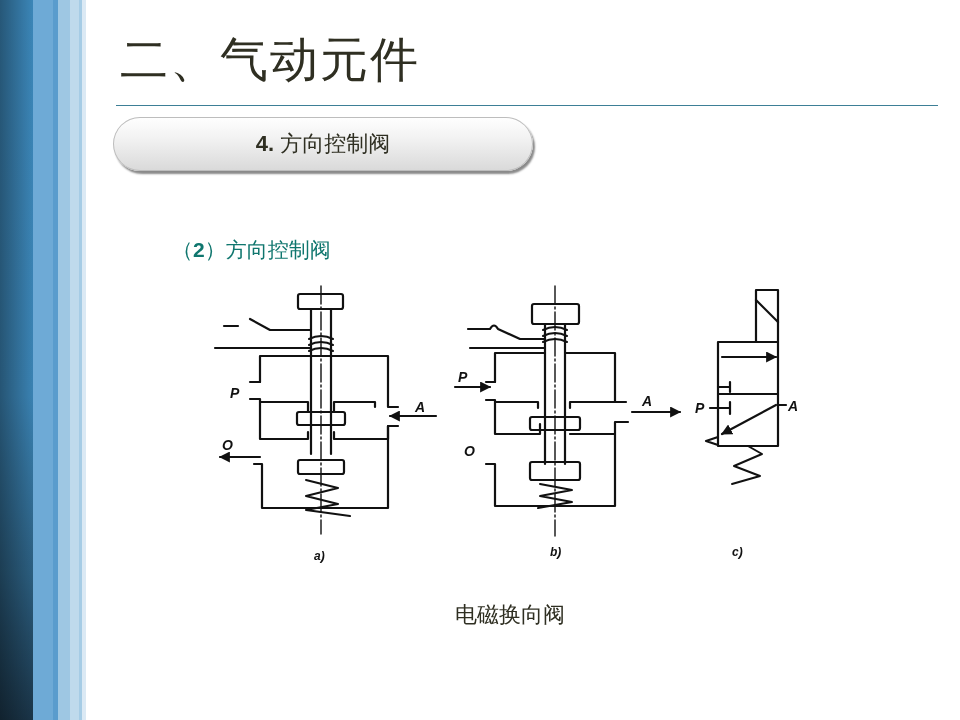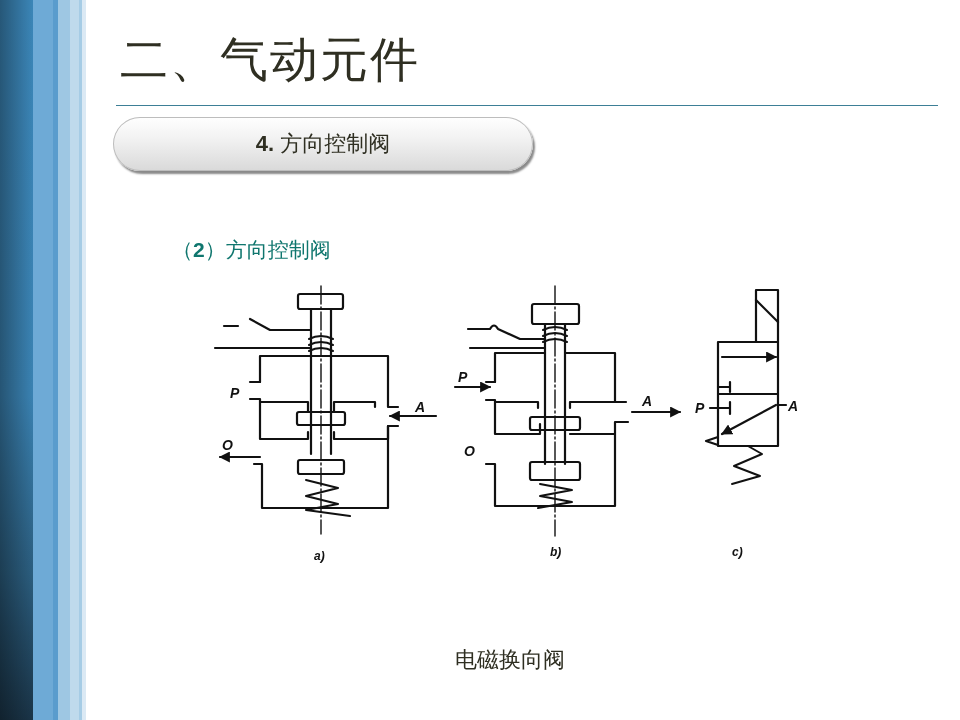--- a/index.html
+++ b/index.html
@@ -16,21 +16,21 @@
   .title{position:absolute;left:120px;top:28px;font-size:48px;color:#2f2f22;letter-spacing:2px;font-family:Liberation Serif, serif;}
   .rule{position:absolute;left:116px;top:105px;width:822px;height:1px;background:#3d7f96;}
   .pill{position:absolute;left:113px;top:117px;width:420px;height:54px;border-radius:27px;
     background:linear-gradient(180deg,#ffffff 0%,#f2f2f2 40%,#d9d9d9 100%);
     box-shadow:2px 3px 2px #8a8a8a, inset 0 0 0 1px #bdbdbd;}
   .pill-label{position:absolute;left:0;top:0;width:100%;height:100%;display:flex;align-items:center;justify-content:center;font-size:22px;color:#2f2f22;}
   .pill-label b{font-family:"Liberation Sans",sans-serif;font-weight:bold;margin-right:6px;}
   .subhead{position:absolute;left:172px;top:228px;font-size:21px;color:#0f766e;font-family:"DejaVu Serif",serif;margin-top:8px;}
   .subhead .num{font-family:"Liberation Sans",sans-serif;font-weight:bold;}
   .figure{position:absolute;left:210px;top:284px;width:620px;height:290px;}
-  .caption{position:absolute;left:455px;top:600px;font-size:22px;color:#2f2f22;font-family:"DejaVu Serif",serif;margin-top:45px;}
+  .caption{position:absolute;left:455px;top:600px;font-size:22px;color:#2f2f22;font-family:"DejaVu Serif",serif;}
   svg text{font-family:"Liberation Sans",sans-serif;font-style:italic;font-weight:bold;fill:#111;}
 </style>
 </head>
 <body>
 
 <div class="stripes">
   <div class="s1"></div>
   <div class="s1b"></div>
   <div class="s2"></div>
   <div class="s3"></div>

